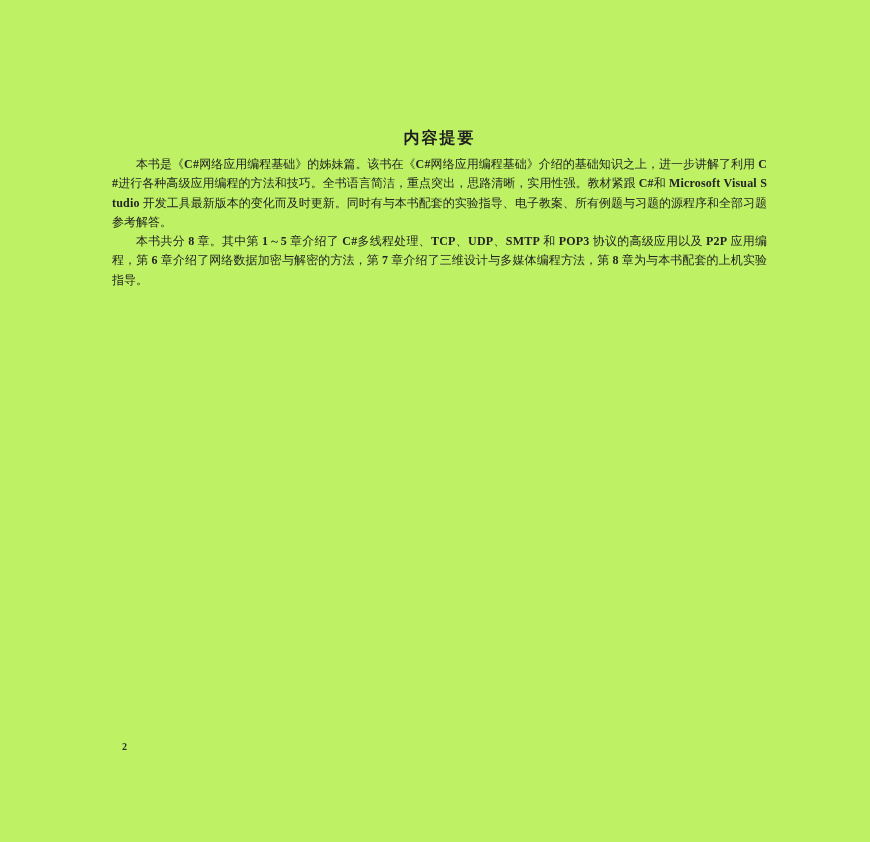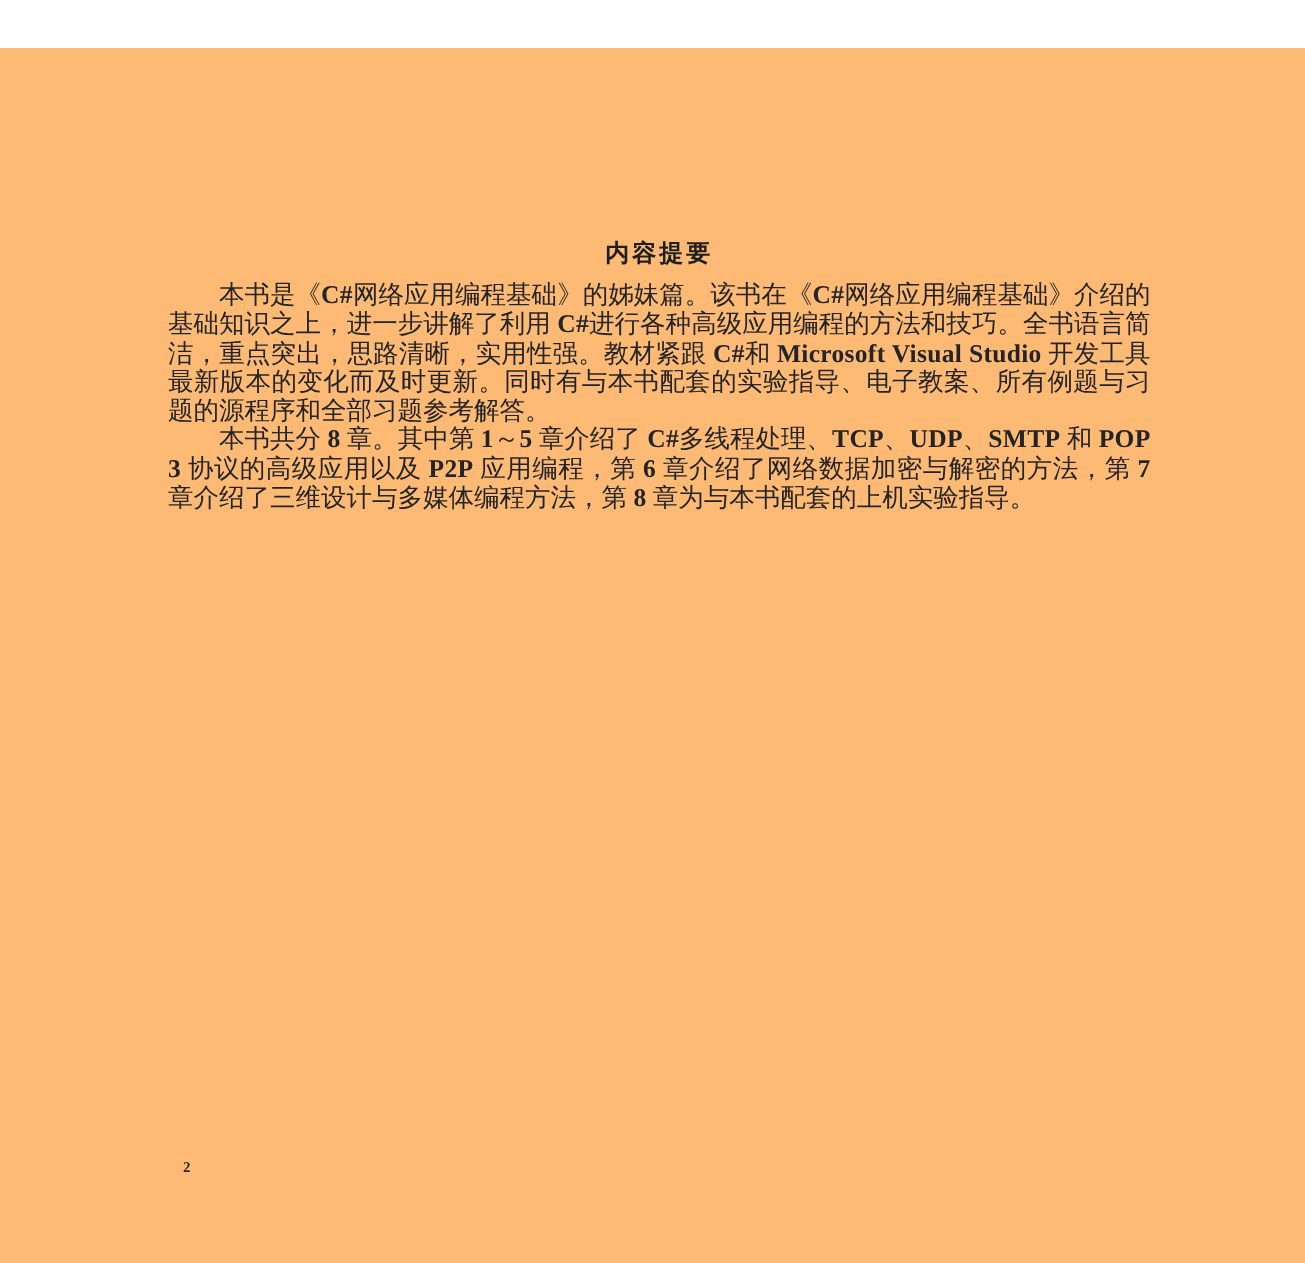--- a/index.html
+++ b/index.html
@@ -11,41 +11,40 @@
     height: 842px;
     background: #ffffff;
     position: relative;
     overflow: hidden;
     font-family: "Liberation Serif", "DejaVu Serif", serif;
     color: #212121;
   }
   .page {
     position: absolute;
     inset: 0;
-    background: #fdba74;
-    margin-top: 32px;
+    background: #bef264;
   }
   .content {
     position: absolute;
     left: 112px;
     top: 127px;
     width: 655px;
   }
   .doc-title {
     margin: 0 0 7px 0;
     font-size: 16px;
     font-weight: bold;
     text-align: center;
     line-height: 21px;
     letter-spacing: 2px;
     color: #1e1e1e;
   }
   .para {
     margin: 0;
-    font-size: 17px;
+    font-size: 12px;
     line-height: 19.3px;
     text-align: justify;
     text-indent: 2em;
     color: #242424;
     word-break: break-all;
   }
   .para b {
     font-weight: bold;
     letter-spacing: 0.2px;
   }

